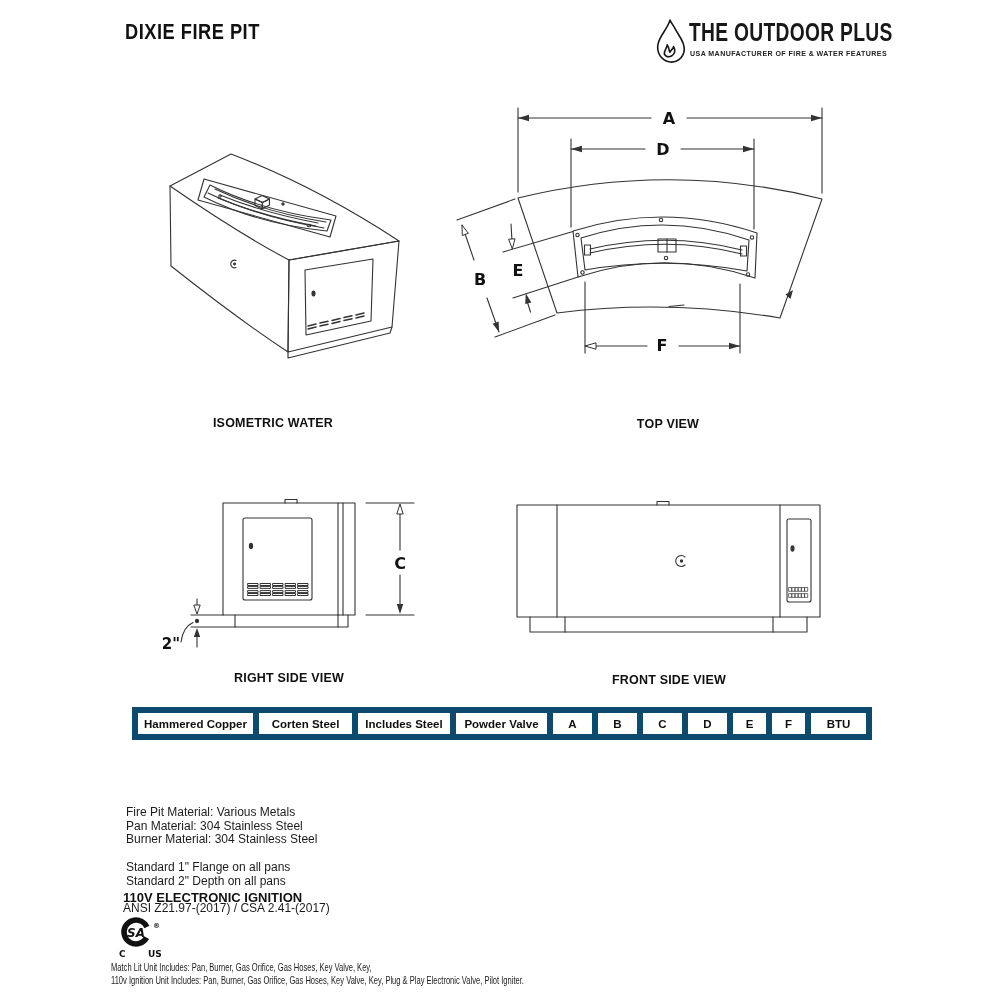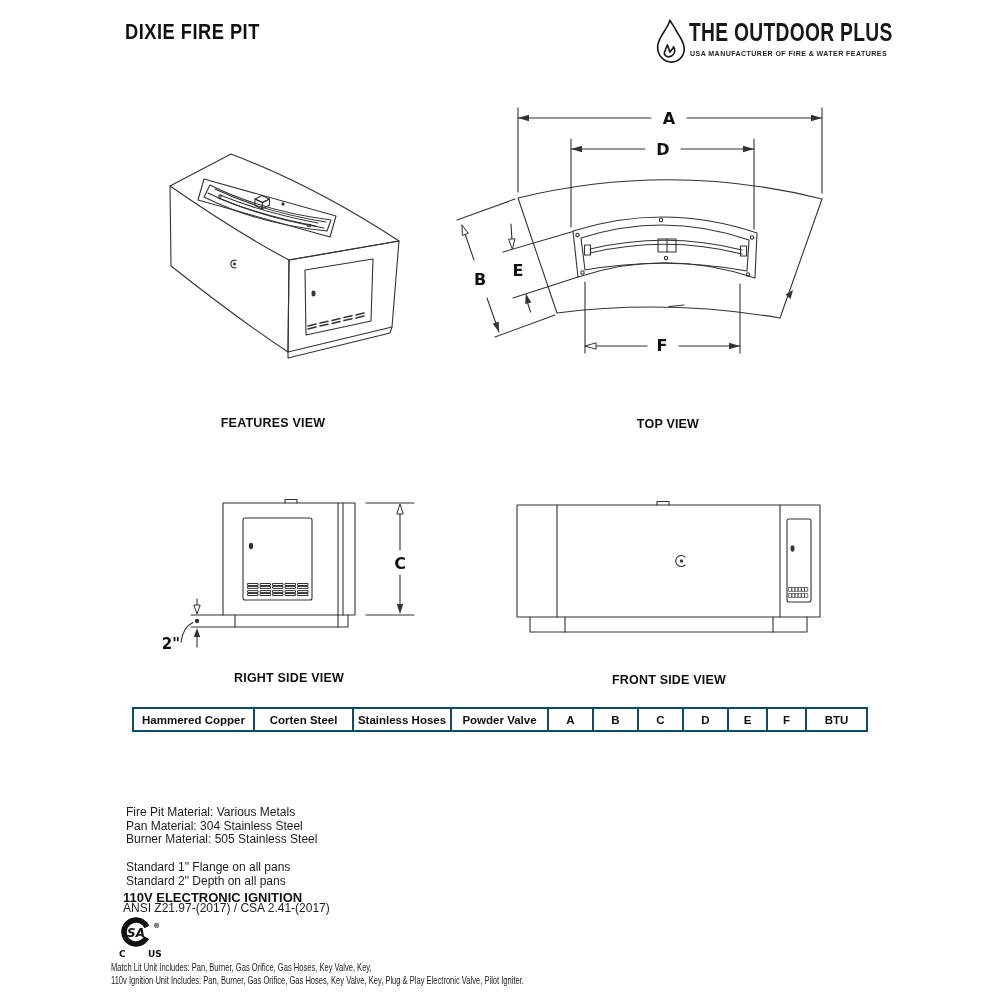--- a/index.html
+++ b/index.html
@@ -11,21 +11,21 @@
   .brand-name{left:689px;top:17px;font-size:26px;font-weight:800;letter-spacing:.4px;
          transform:scaleX(.74);transform-origin:left top;white-space:nowrap;color:#181818;}
   .brand-tag{left:690px;top:49px;font-size:8px;font-weight:600;letter-spacing:.5px;
          transform:scaleX(.88);transform-origin:left top;white-space:nowrap;color:#222;}
   .caption{width:250px;text-align:center;font-size:12.5px;font-weight:bold;
          letter-spacing:.2px;color:#101010;white-space:nowrap;}
   svg{display:block;}
   svg text{font-family:"DejaVu Sans","Liberation Sans",sans-serif;font-weight:bold;fill:#111;}
   .spec-table{position:absolute;left:132px;top:707px;width:734px;border-collapse:collapse;
          table-layout:fixed;font-size:11.5px;border:2px solid #2a2a2a;}
-  .spec-table th,.spec-table td{border:2px solid #0c4a6e;text-align:center;padding:0;overflow:hidden;}
+  .spec-table th,.spec-table td{border:6px solid #0c4a6e;text-align:center;padding:0;overflow:hidden;}
   .spec-table th{height:21px;color:#0f0f0f;font-size:11.5px;}
   .spec-table td{height:23px;}
   td.model{color:#8f8f8f;}
   td.dim{color:#3a3a3a;}
   .body-text{font-size:12px;line-height:13.6px;color:#1c1c1c;}
   .bold-line{font-size:13px;font-weight:bold;color:#111;}
   .includes{font-size:10.5px;line-height:13.2px;transform:scaleX(.72);transform-origin:left top;white-space:nowrap;color:#1a1a1a;}
 </style>
 </head>
 <body>
@@ -76,21 +76,21 @@
         <line x1="204" y1="177.6" x2="212" y2="175.8"></line>
           <line x1="204" y1="180.6" x2="212" y2="178.8"></line>
         <line x1="216" y1="174.9" x2="224" y2="173.1"></line>
           <line x1="216" y1="177.9" x2="224" y2="176.1"></line>
       </g>
 
       <path d="M96,120.5 A3.8,3.8 0 1 0 96,127.5"></path>
       <circle cx="94.5" cy="124" r="0.9" fill="#333"></circle>
     </g>
   </svg>
-  <div class="abs caption" style="left:148px;top:416px;">FEATURES VIEW</div>
+  <div class="abs caption" style="left:148px;top:416px;">ISOMETRIC WATER</div>
 
   <svg class="abs" style="left:455px;top:100px;" width="420" height="270" viewBox="0 0 420 270">
     <g fill="none" stroke="#333" stroke-width="1.1" stroke-linejoin="round" stroke-linecap="round">
       <path d="M63,98 Q215,61 367,99 L325,218 Q213,199 102,213 Z"></path>
       <path d="M118,131 Q210,102 302,133 L300,178 Q211,148 123,177 Z"></path>
       <path d="M126,138 Q210,111 294,140 L292,171 Q210,156 130,170 Z"></path>
       <path d="M135,149 Q212,131 287,150"></path>
       <path d="M135,153 Q212,135 287,154"></path>
       <rect x="129.5" y="145" width="6" height="10"></rect>
       <rect x="285.5" y="146" width="6" height="10"></rect>
@@ -252,37 +252,37 @@
         <col style="width:45px">
         <col style="width:45px">
       <col style="width:39px">
         <col style="width:39px">
         <col style="width:61px">
     </colgroup>
     <tbody>
         <tr>
       <th>Hammered Copper</th>
       <th>Corten Steel</th>
-      <th>Stainless Hoses</th>
+      <th>Includes Steel</th>
       <th>Powder Valve</th>
       <th>A</th>
       <th>B</th>
       <th>C</th>
       <th>D</th>
       <th>E</th>
       <th>F</th>
       <th>BTU</th>
     </tr>
   </tbody>
     </table>
 
   <div class="abs body-text" style="left:126px;top:806px;">
     <div>Fire Pit Material: Various Metals</div>
     <div>Pan Material: 304 Stainless Steel</div>
-    <div>Burner Material: 505 Stainless Steel</div>
+    <div>Burner Material: 304 Stainless Steel</div>
   </div>
 
   <div class="abs body-text" style="left:126px;top:861px;">
     <div>Standard 1" Flange on all pans</div>
     <div>Standard 2" Depth on all pans</div>
   </div>
 
   <div class="abs bold-line" style="left:123px;top:890px;">110V ELECTRONIC IGNITION</div>
   <div class="abs body-text" style="left:123px;top:902px;">ANSI Z21.97-(2017) / CSA 2.41-(2017)</div>
 

